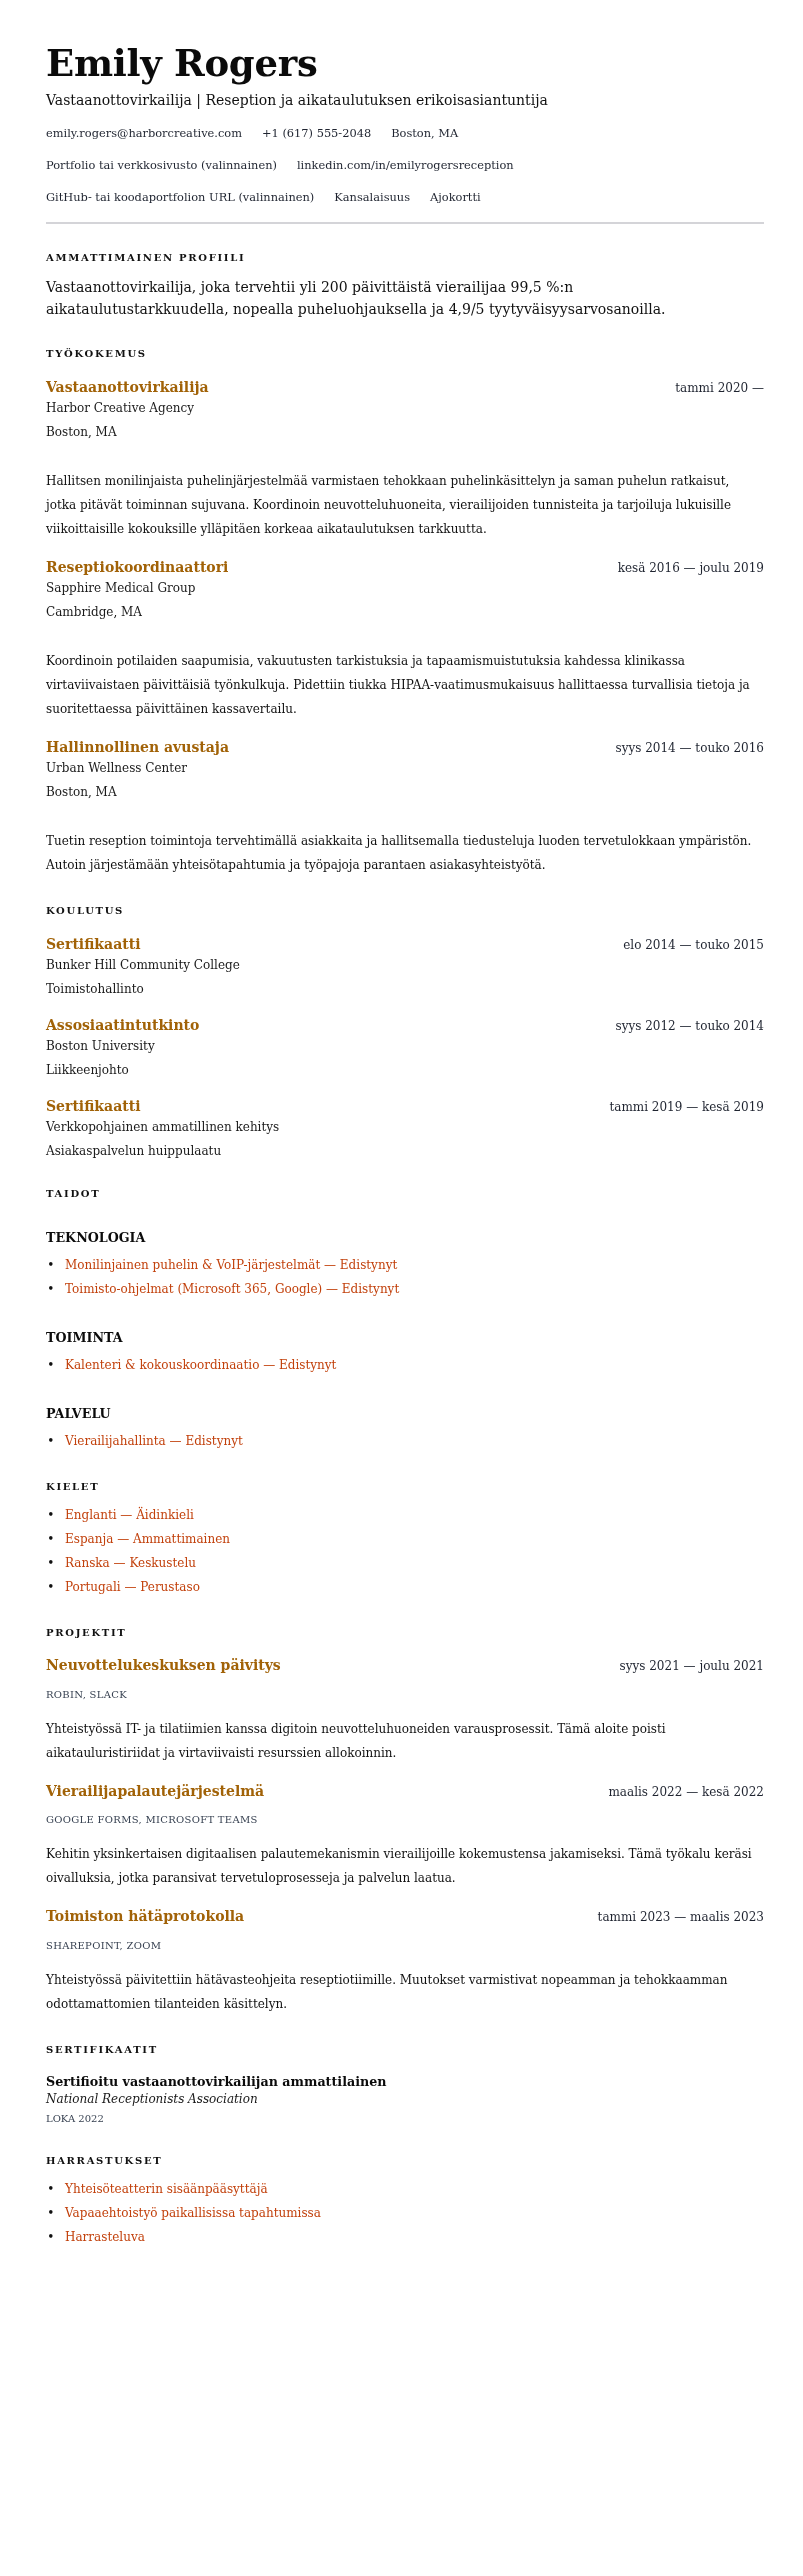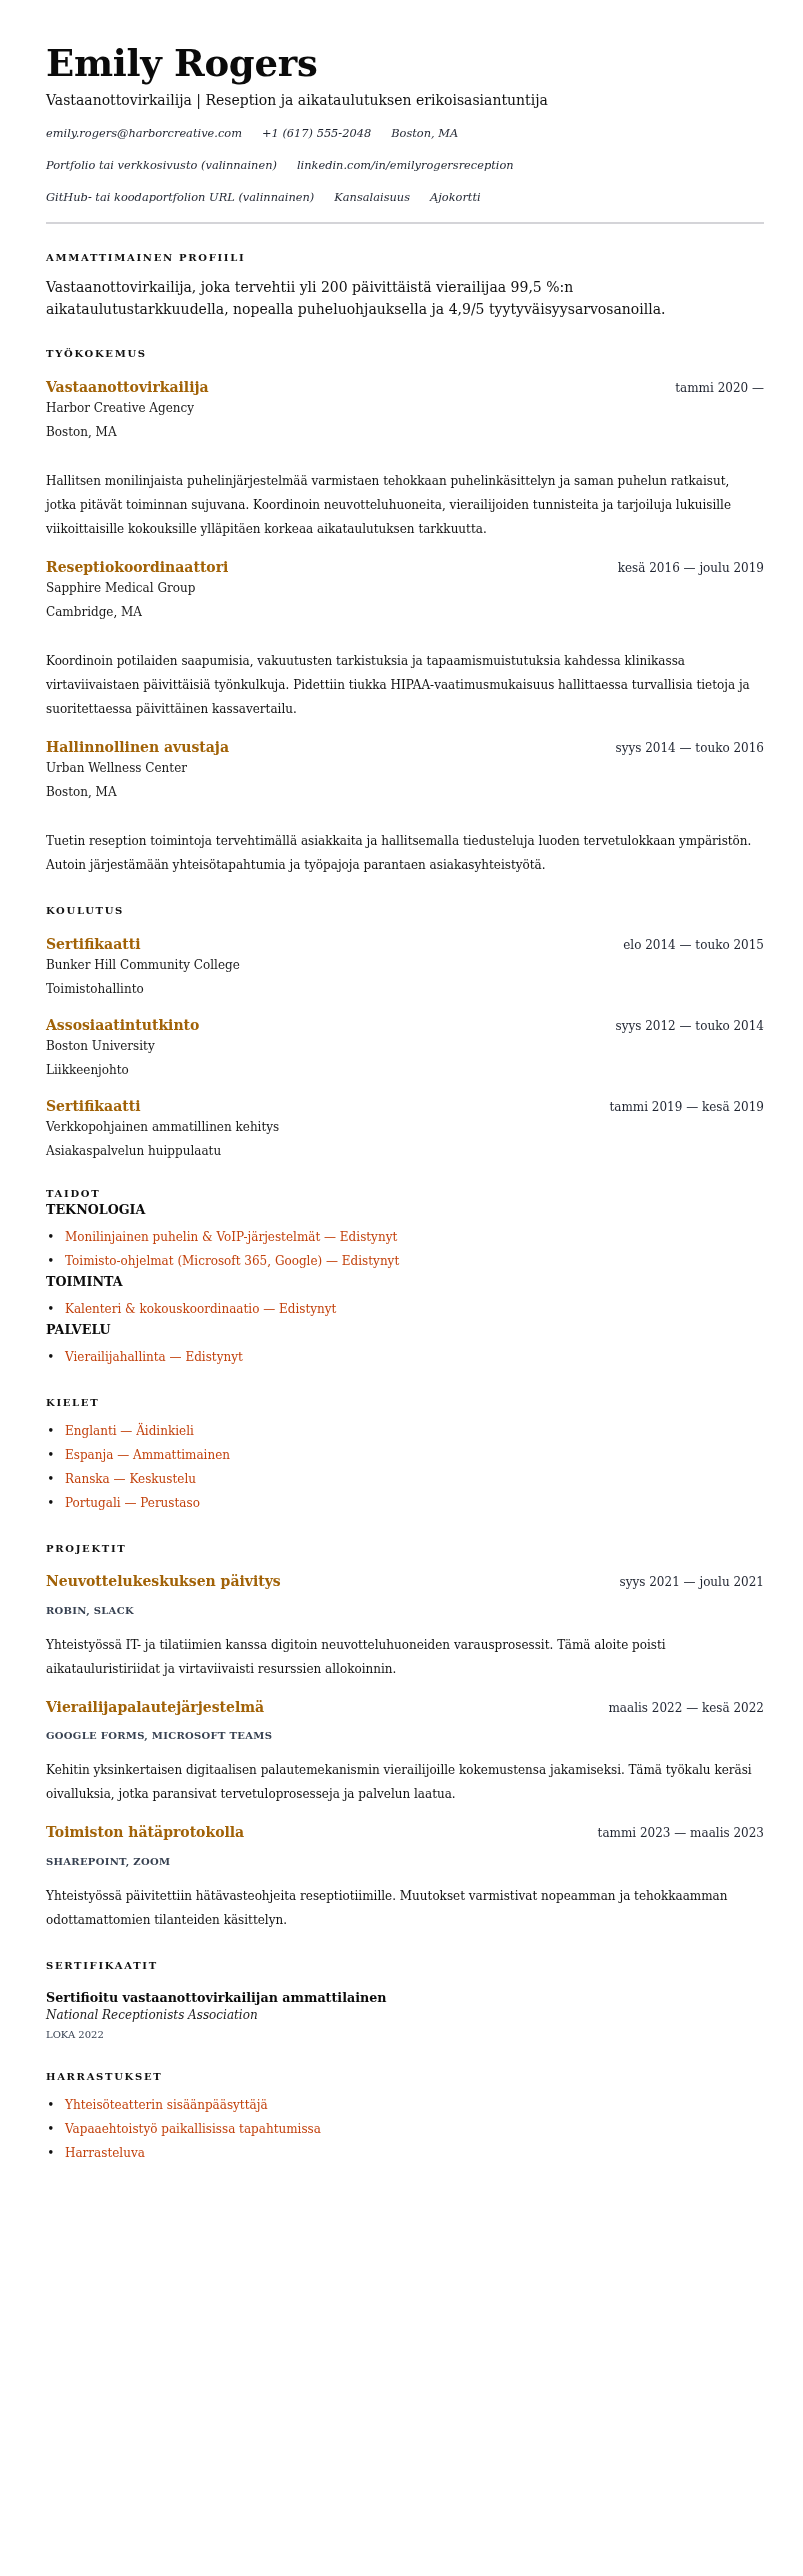--- a/index.html
+++ b/index.html
@@ -9,47 +9,47 @@
     min-height: 2576px;
     font-family: "DejaVu Serif", serif;
     color: #111111;
   }
   .page { padding: 40px 39px 27px 46px; }
 
   .name { font-size: 37px; font-weight: bold; line-height: 46px; color: #0b0b0b; letter-spacing: -0.3px; }
   .headline { font-size: 14px; line-height: 20px; margin-top: 4px; color: #111; }
   .contacts { margin-top: 14.7px; }
   .contact-row { display: flex; gap: 20px; font-size: 11.4px; line-height: 16px; color: #1f2430; margin-bottom: 16px; }
-  .contact-row span { white-space: nowrap; font-style: italic; }
+  .contact-row span { white-space: nowrap; }
   .divider { height: 2px; background: #d4d4d8; margin-top: 17.4px; border: none; }
 
   .section { margin-top: 27px; }
   .section-title { font-size: 10px; font-weight: bold; letter-spacing: 1.7px; text-transform: uppercase; line-height: 13.4px; color: #111; }
   .profile-text { font-size: 14px; line-height: 22px; margin-top: 12px; color: #111; width: 669px; }
 
   .entry { margin-top: 17.4px; }
   .entry-head { display: flex; justify-content: space-between; align-items: baseline; }
   .entry-title { font-size: 14px; font-weight: bold; line-height: 19px; color: #a16207; }
   .entry-date { font-size: 12px; line-height: 17.4px; color: #1f2430; white-space: nowrap; }
   .entry-sub { font-size: 12px; line-height: 17.4px; color: #1a1a1a; margin-top: 2.7px; }
   .entry-loc { font-size: 12px; line-height: 17.4px; color: #1a1a1a; margin-top: 6.7px; }
   .entry-desc { font-size: 12px; line-height: 24px; color: #111; margin-top: 27px; width: 712px; }
 
   .edu-entry { margin-top: 17.4px; }
   .edu-entry .entry-sub { margin-top: 2.7px; }
   .edu-entry .entry-field { font-size: 12px; line-height: 17.4px; color: #1a1a1a; margin-top: 6.7px; }
 
-  .skill-group { margin-top: 0; }
+  .skill-group { margin-top: 28px; }
   .skill-group-title { font-size: 12.7px; font-weight: bold; line-height: 17.4px; color: #0b0b0b; }
   ul.bullets { list-style: none; margin-top: 6.7px; }
   ul.bullets li { position: relative; padding-left: 19px; font-size: 12px; line-height: 24px; color: #c2410c; }
   ul.bullets li::before { content: "•"; position: absolute; left: 1.3px; top: 0; color: #111; }
 
   .proj-entry { margin-top: 17.4px; }
-  .proj-tech { font-size: 10px; line-height: 14.7px; color: #374151; text-transform: uppercase; letter-spacing: 0.3px; margin-top: 12px; font-weight: bold; }
+  .proj-tech { font-size: 10px; line-height: 14.7px; color: #374151; text-transform: uppercase; letter-spacing: 0.3px; margin-top: 12px; }
   .proj-desc { font-size: 12px; line-height: 24px; color: #111; margin-top: 14px; width: 712px; }
 
   .cert-entry { margin-top: 17.4px; }
   .cert-title { font-size: 12.7px; font-weight: bold; line-height: 17.4px; color: #0b0b0b; }
   .cert-issuer { font-size: 12px; line-height: 17.4px; color: #1a1a1a; margin-top: 0; font-style: italic; }
   .cert-date { font-size: 10px; line-height: 14.7px; color: #374151; text-transform: uppercase; margin-top: 4px; }
 </style>
 </head>
 <body>
 

